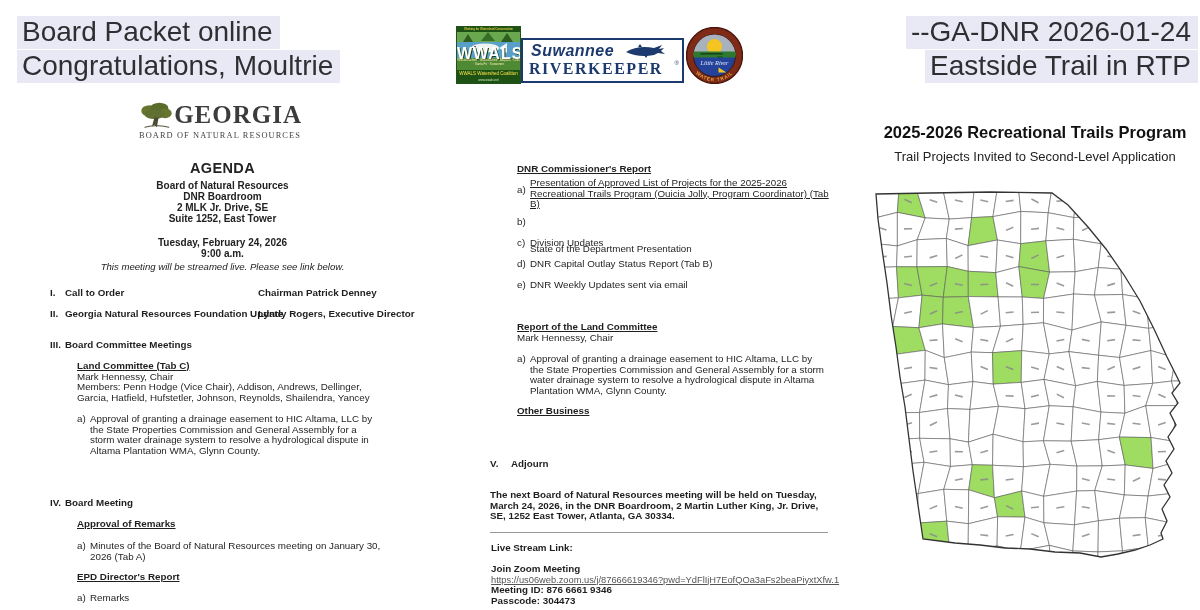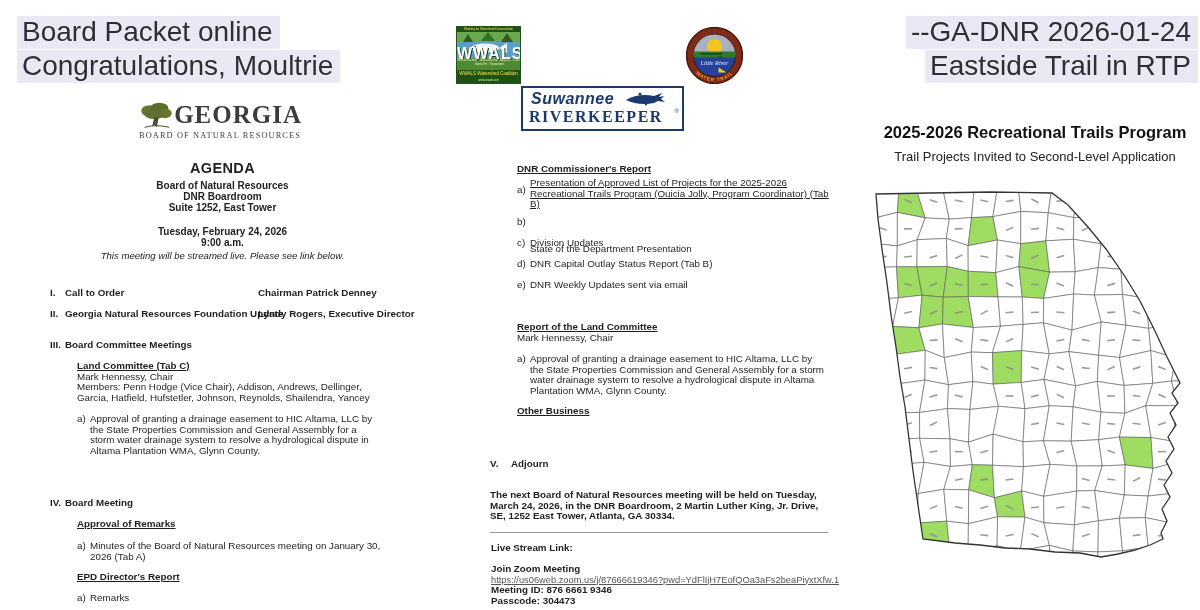--- a/index.html
+++ b/index.html
@@ -15,21 +15,21 @@
   #wwals{width:65px;height:58px;background:#4d8a33;border:1px solid #23511a;box-sizing:border-box;
          display:flex;flex-direction:column;overflow:hidden;}
   #wwals .strip-top{background:#1e5214;color:#ffe34d;font-size:3px;text-align:center;line-height:5px;height:5px;}
   #wwals .mid{flex:1;position:relative;}
   #wwals .wwals-word{position:absolute;left:0;right:0;top:13px;text-align:center;color:#fff;
         font-size:16px;font-weight:bold;letter-spacing:1px;text-shadow:1px 1px 0 #1d4014;}
   #wwals .tiny-red{position:absolute;left:0;right:0;top:27px;text-align:center;color:#ffe9b0;font-size:3px;line-height:3.5px;}
   #wwals .strip-bot{background:#1e5214;color:#ffe34d;font-size:4.5px;text-align:center;line-height:6px;height:12px;padding-top:1px;}
   
   #rk{width:163px;height:45px;background:#fff;border:2px solid #1d3a6e;box-sizing:border-box;
-      position:relative;color:#1d3a6e;margin-top:48px;}
+      position:relative;color:#1d3a6e;}
   #rk .l1{position:absolute;left:8px;top:2px;font-size:16px;font-weight:bold;font-style:italic;letter-spacing:.5px;}
   #rk .l2{position:absolute;left:6px;top:20px;font-family:"Liberation Serif",serif;font-size:16px;
           font-weight:bold;letter-spacing:1.5px;}
   #rk .reg{position:absolute;right:3px;top:20px;font-size:6px;}
   #rk svg{position:absolute;right:6px;top:4px;}
   
   #wt{width:57px;height:57px;}
   
   #gbnr{left:138px;top:99px;width:164px;text-align:center;color:#3c3c3c;}
   #gbnr .row1{display:flex;align-items:center;justify-content:center;}
@@ -130,20 +130,21 @@
       <span class="geo">GEORGIA</span>
     </div>
     <div class="sub">BOARD OF NATURAL RESOURCES</div>
   </div>
 
   <div id="agenda-head" class="abs">
     <div class="ttl">AGENDA</div>
     <div class="addr">
       <div>Board of Natural Resources</div>
       <div>DNR Boardroom</div>
+      <div>2 MLK Jr. Drive, SE</div>
       <div>Suite 1252, East Tower</div>
     </div>
     <div class="date">
       <div>Tuesday, February 24, 2026</div>
       <div>9:00 a.m.</div>
     </div>
     <div class="note">This meeting will be streamed live. Please see link below.</div>
   </div>
 
   <span class="abs doc b" style="left:50px;top:288px;">I.</span>

